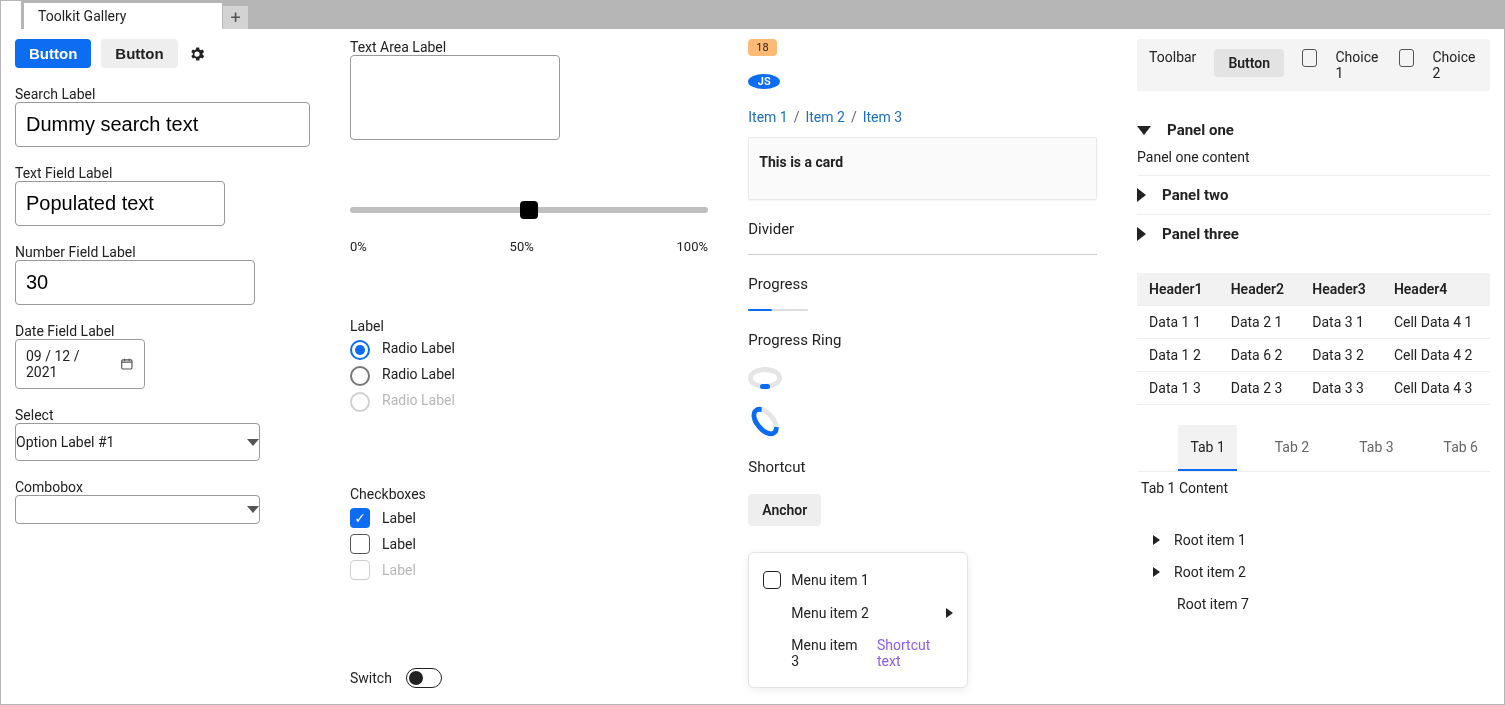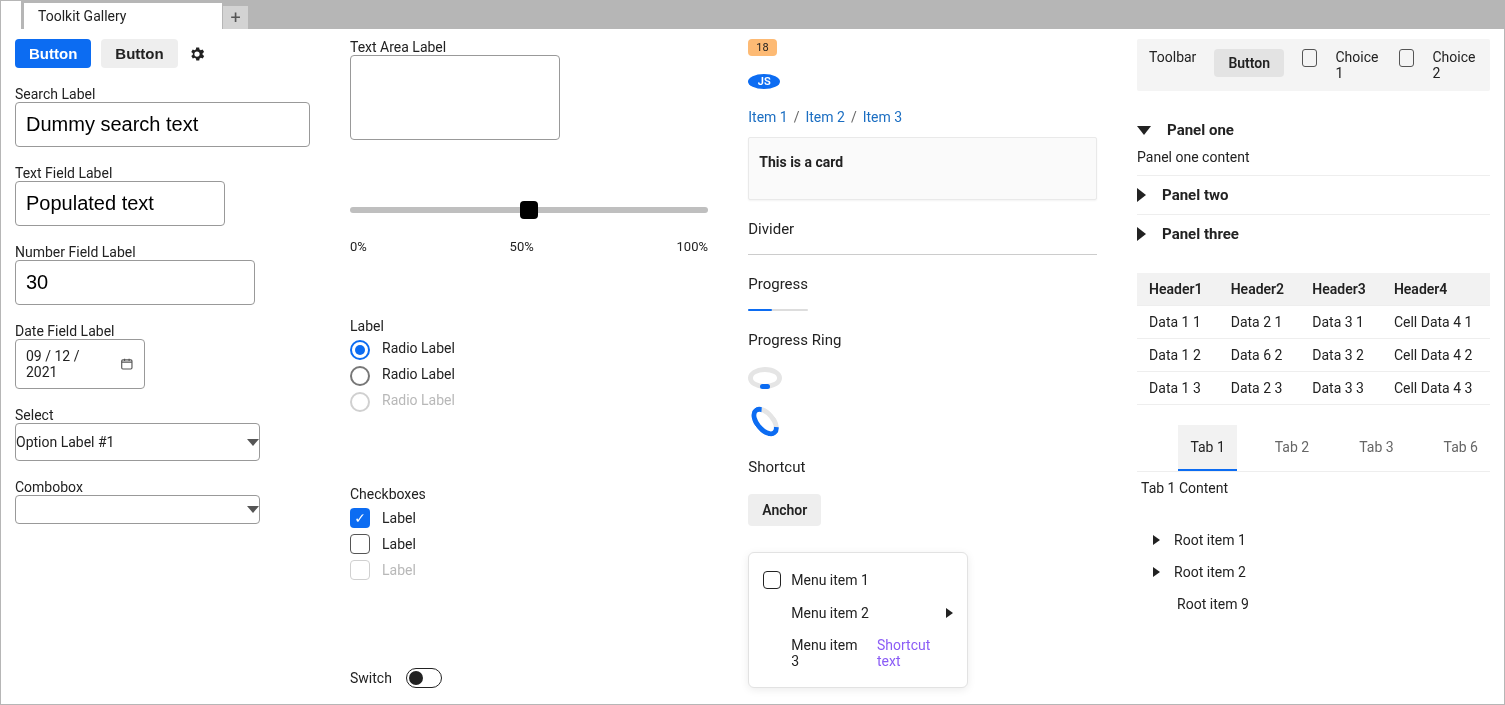--- a/index.html
+++ b/index.html
@@ -484,19 +484,19 @@
       <div>
         <div class="tree-row">
           <span class="caret-right-sm"></span>
           <span>Root item 1</span>
         </div>
         <div class="tree-row">
           <span class="caret-right-sm"></span>
           <span>Root item 2</span>
         </div>
         <div class="tree-row" style="padding-left:40px">
-          <span>Root item 9</span>
+          <span>Root item 7</span>
         </div>
       </div>
     </div>
 
   </div>
 </div>
 
 </body></html>

